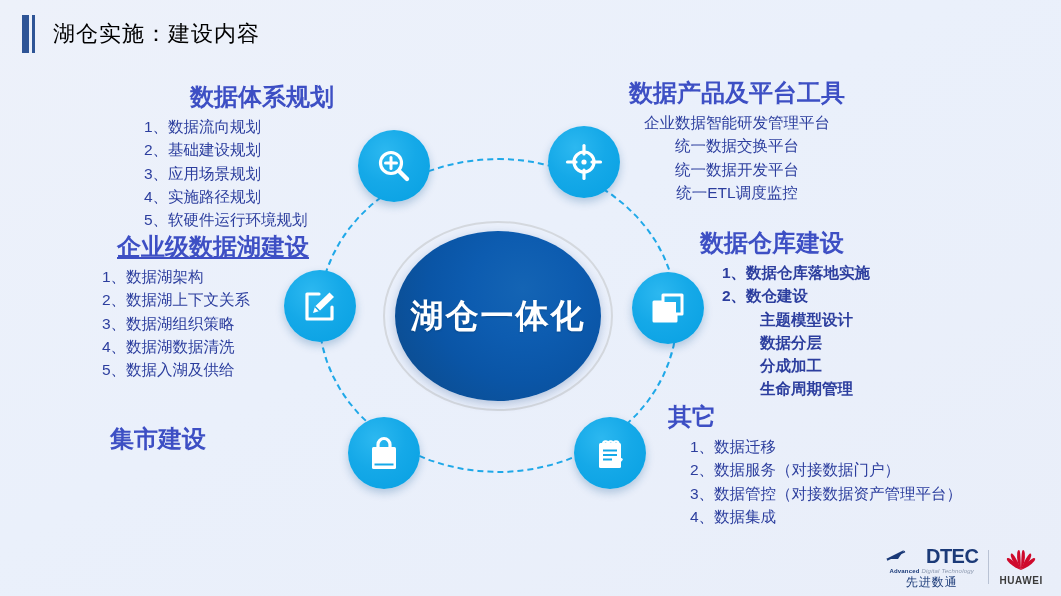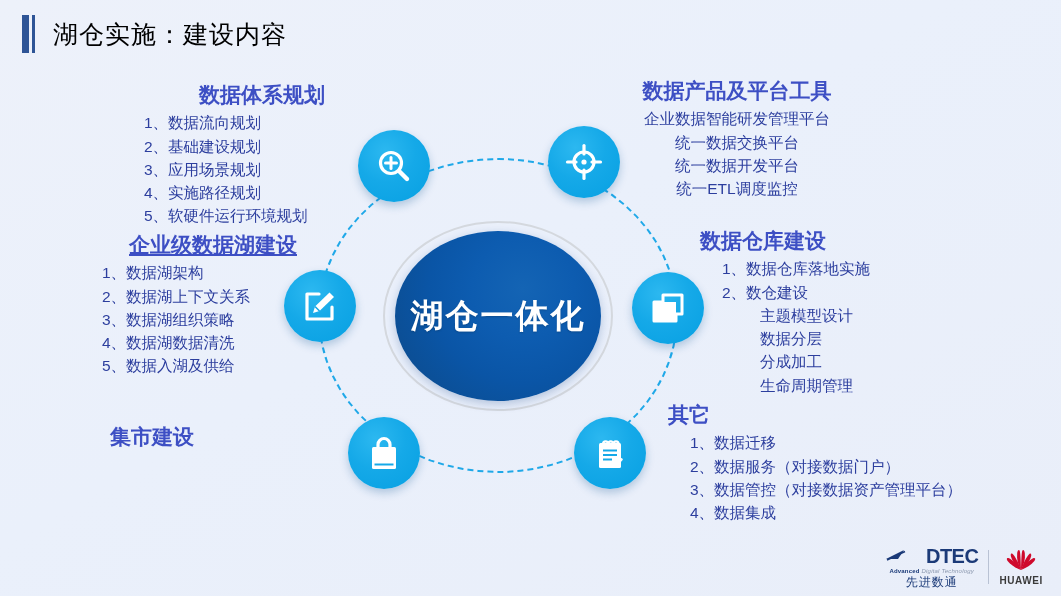--- a/index.html
+++ b/index.html
@@ -42,21 +42,21 @@
     width: 7px;
     height: 38px;
     background: #2e5496;
   }
   .accent-thin {
     width: 3px;
     height: 38px;
     background: #2e5496;
   }
   #page-title {
-    font-size: 25px;
+    font-size: 22px;
     color: #000000;
     letter-spacing: 1px;
     white-space: nowrap;
     font-weight: 400;
   }
 
   
   #diagram {
     position: absolute;
     left: 268px;
@@ -126,21 +126,21 @@
   #bubble-3 { left: 16px; top: 162px; }
   #bubble-4 { left: 364px; top: 164px; }
   #bubble-5 { left: 80px; top: 309px; }
   #bubble-6 { left: 306px; top: 309px; }
 
   
   .block { position: absolute; }
   .block-title {
     color: #3d4fc4;
     font-weight: bold;
-    font-size: 21px;
+    font-size: 24px;
     line-height: 1.25;
     white-space: nowrap;
   }
   .block-title.underlined { text-decoration: underline; }
   .block-list {
     list-style: none;
     margin: 3px 0 0 0;
     padding: 0;
   }
   .block-list li {
@@ -154,21 +154,21 @@
   #blk-planning      { left: 112px; top: 82px;  width: 300px; text-align: center; }
   #blk-planning .block-list { margin-left: 32px; text-align: left; }
 
   #blk-products      { left: 592px; top: 78px;  width: 290px; text-align: center; }
   #blk-products .block-list { text-align: center; }
 
   #blk-lake          { left: 78px;  top: 232px; width: 270px; text-align: center; }
   #blk-lake .block-list { margin-left: 24px; text-align: left; }
 
   #blk-warehouse     { left: 700px; top: 228px; width: 280px; text-align: left; }
-  #blk-warehouse .block-list { margin-left: 22px; }
+  #blk-warehouse .block-list { margin-left: 22px; font-weight: bold; }
   #blk-warehouse .sub { margin-left: 38px; }
 
   #blk-mart          { left: 110px; top: 424px; width: 290px; text-align: left; }
   #blk-mart .block-list { margin-left: 38px; }
   #blk-mart .cont { margin-left: 22px; }
 
   #blk-other         { left: 668px; top: 402px; width: 330px; text-align: left; }
   #blk-other .block-list { margin-left: 22px; }
 
   

